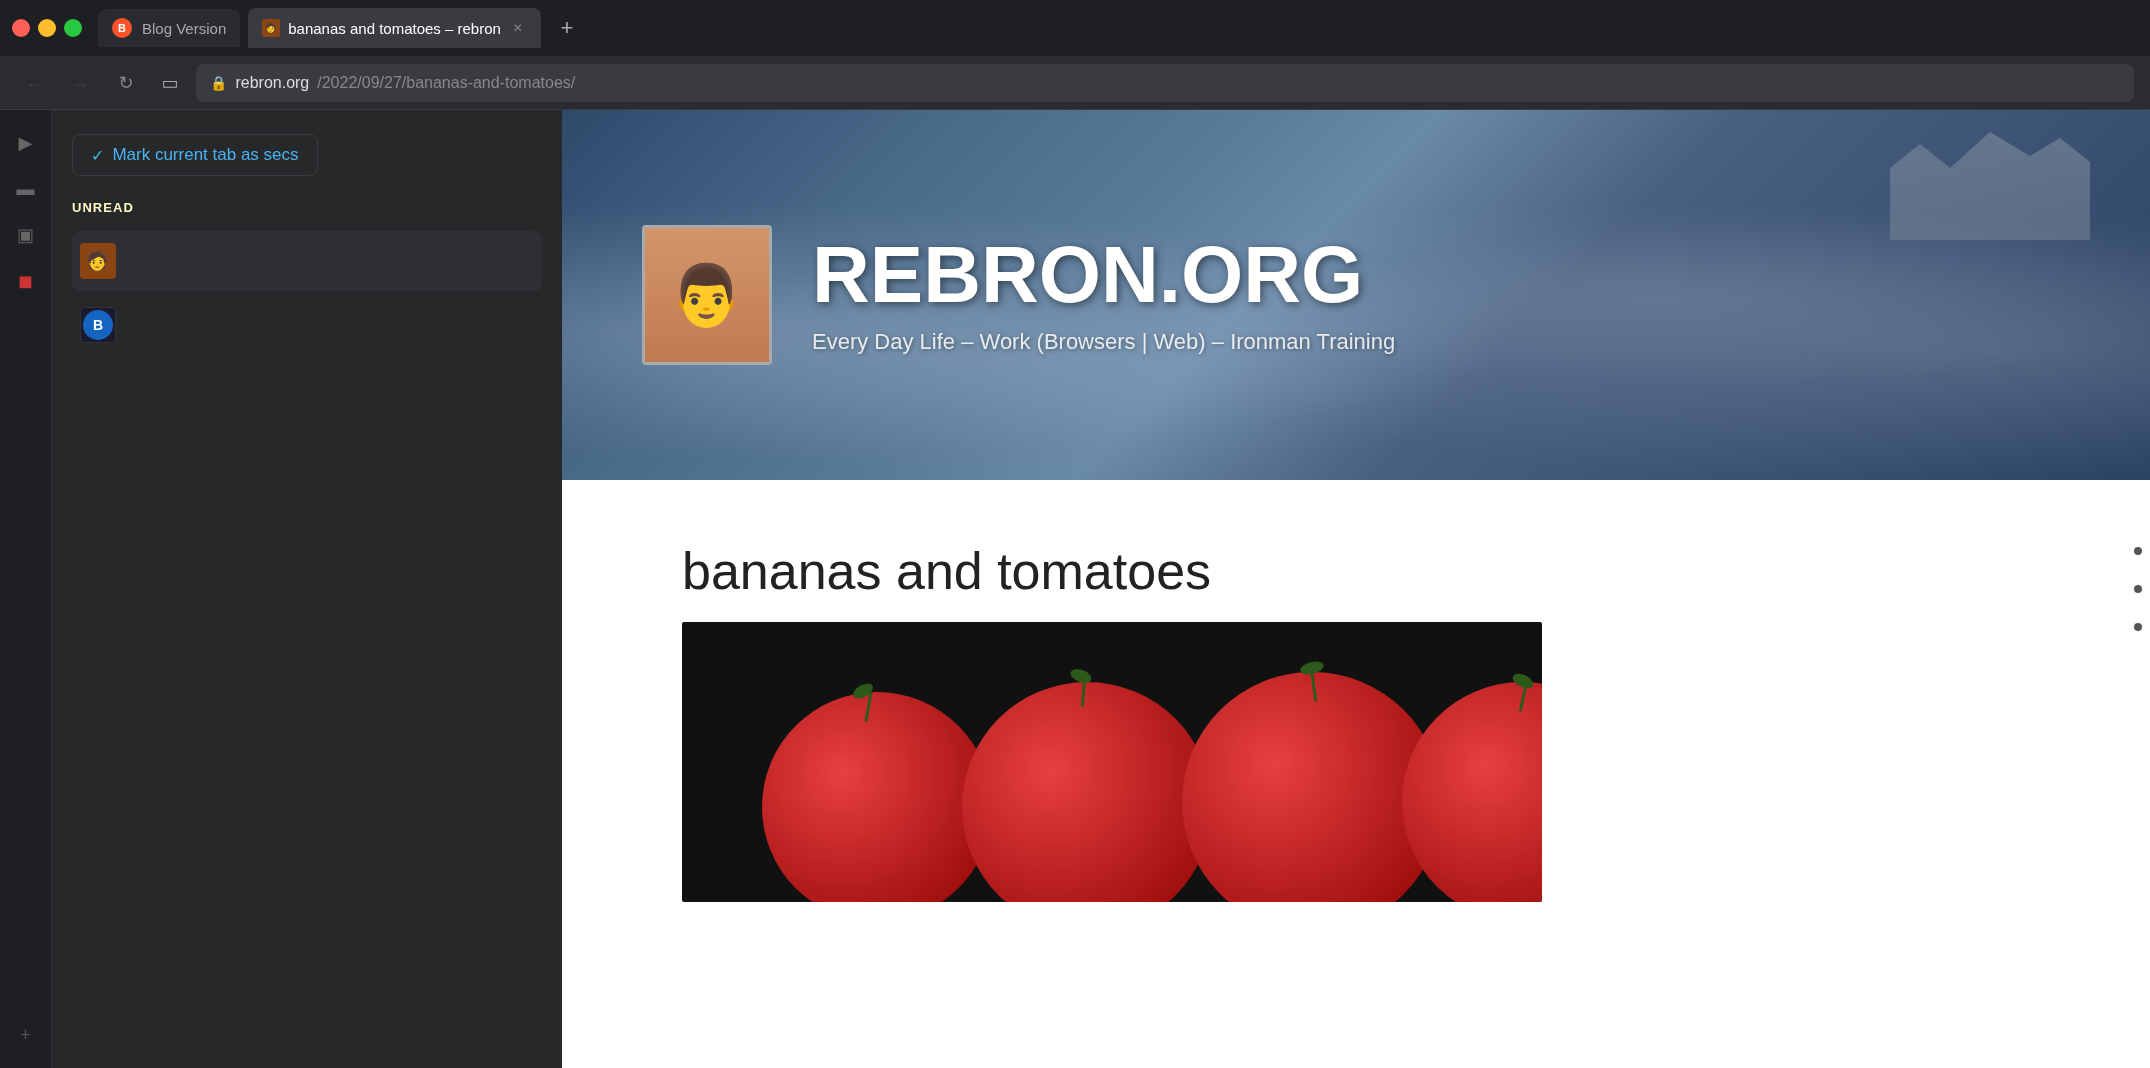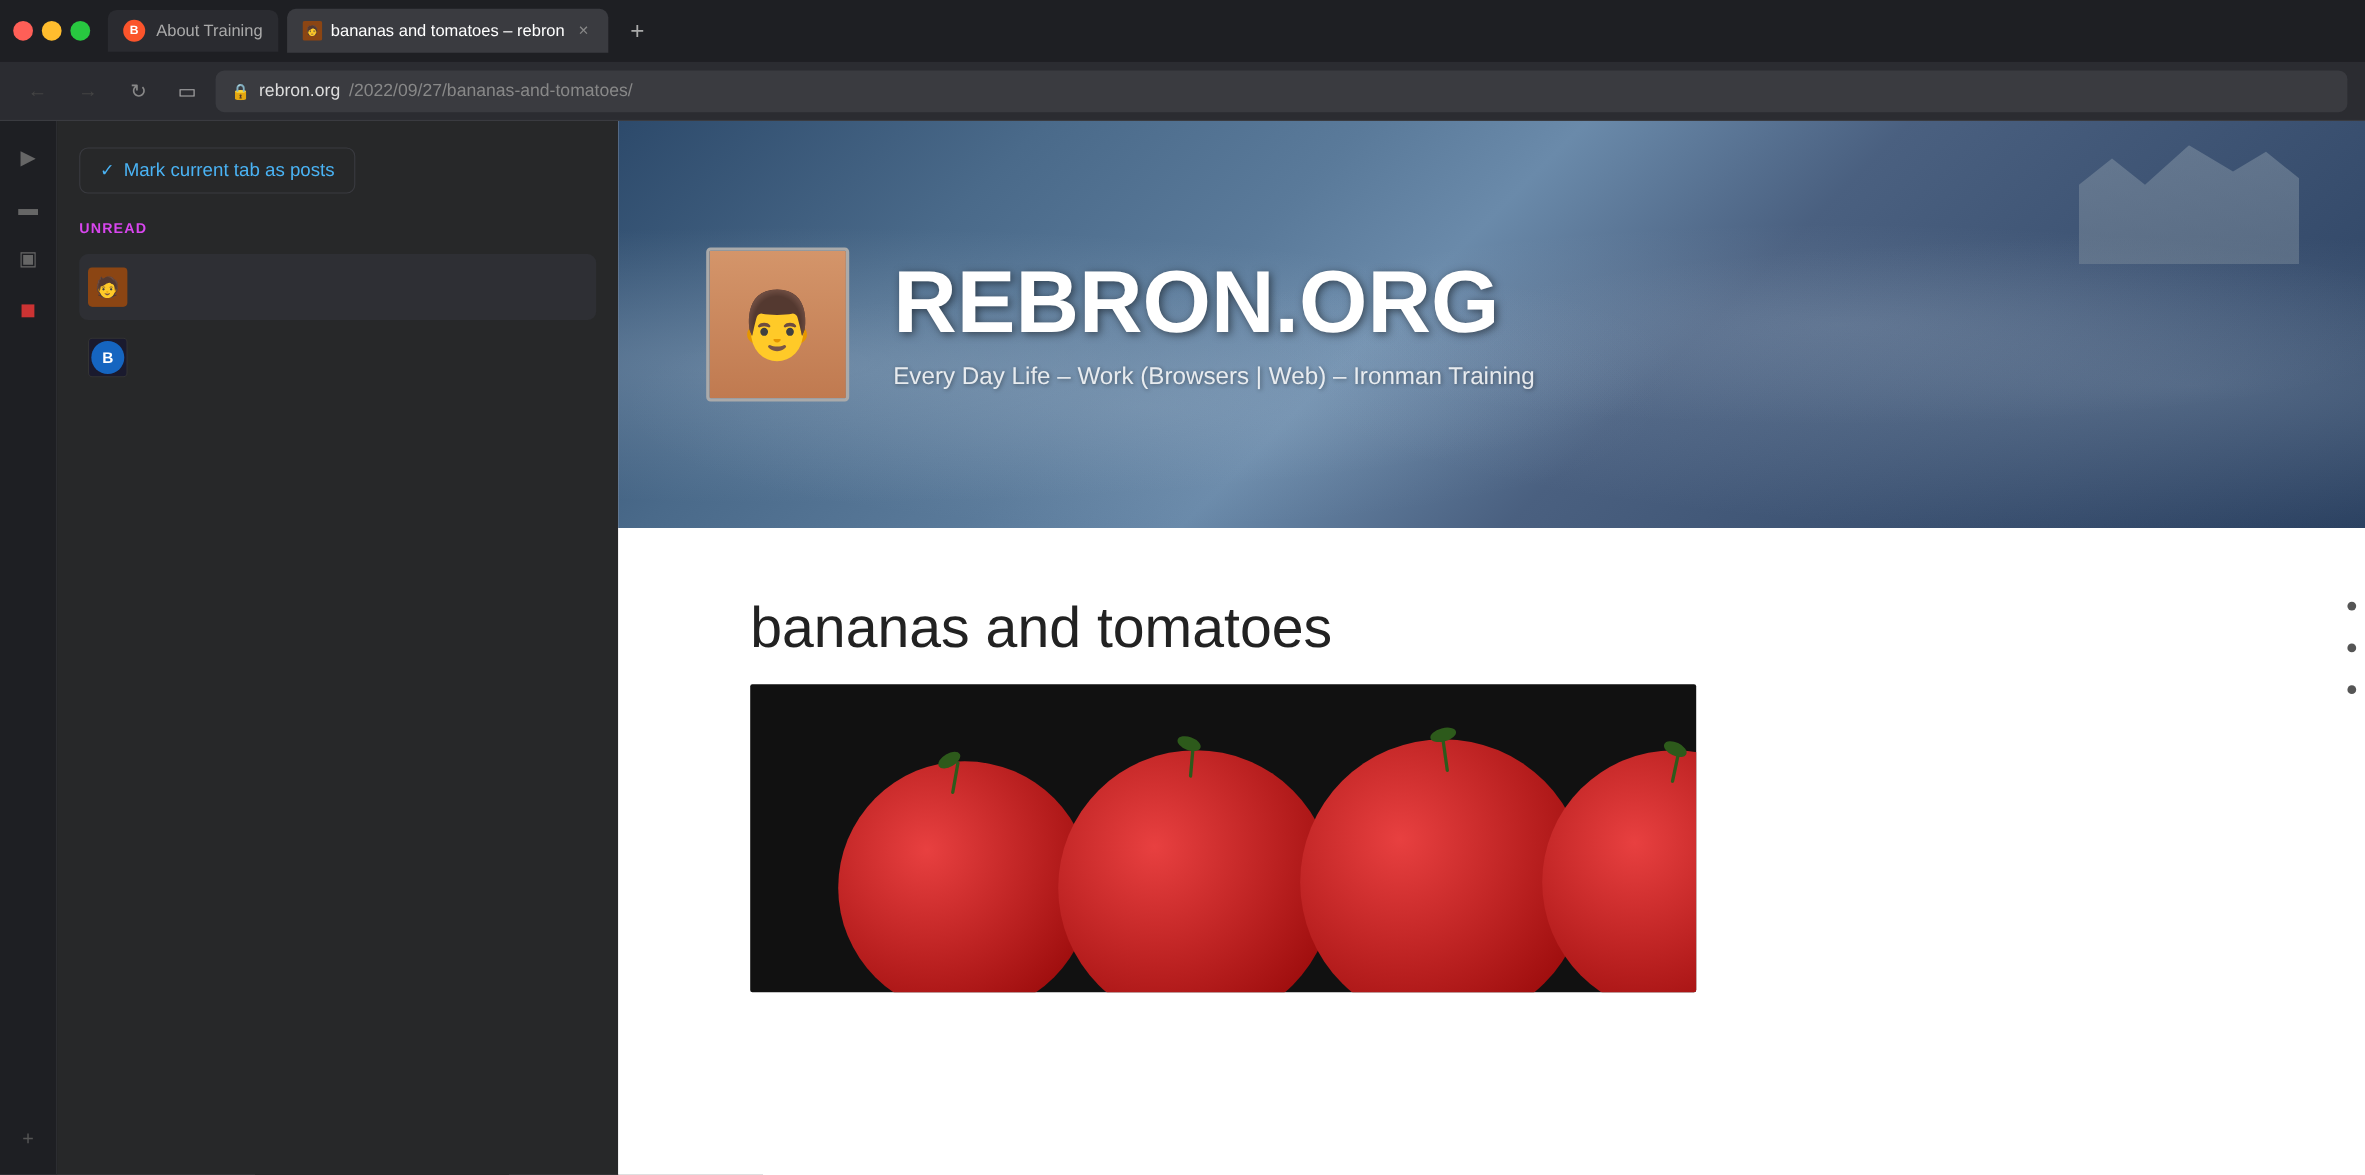--- a/index.html
+++ b/index.html
@@ -182,21 +182,21 @@
       font-size: 17px;
       cursor: pointer;
       width: fit-content;
       margin-bottom: 24px;
     }
     .check-icon { color: #4ab3f4; font-size: 16px; }
 
     .section-label {
       font-size: 13px;
       font-weight: 600;
-      color: #d946ef;
+      color: #fef9c3;
       letter-spacing: 0.08em;
       margin-bottom: 16px;
     }
 
     .feed-item {
       display: flex;
       align-items: flex-start;
       gap: 14px;
       padding: 12px 8px;
       border-radius: 8px;
@@ -384,21 +384,21 @@
 
 <div class="titlebar">
   <div class="traffic-lights">
     <div class="traffic-light tl-red"></div>
     <div class="traffic-light tl-yellow"></div>
     <div class="traffic-light tl-green"></div>
   </div>
 
   <div class="about-tab">
     <div class="brave-icon">B</div>
-    <span>About Training</span>
+    <span>Blog Version</span>
   </div>
 
   <div class="tab active">
     <div class="tab-favicon">
       <div style="width:100%;height:100%;background:#8B4513;display:flex;align-items:center;justify-content:center;color:#dbb;font-size:9px;">🧑</div>
     </div>
     <span>bananas and tomatoes – rebron</span>
     <div class="tab-close">✕</div>
   </div>
 
@@ -426,21 +426,21 @@
     <div class="si-icon">▶</div>
     <div class="si-icon">▬</div>
     <div class="si-icon">▣</div>
     <div class="si-icon active">◼</div>
     <div class="si-icon add">+</div>
   </div>
 
   <div class="reader-panel">
     <button class="mark-read-btn">
       <span class="check-icon">✓</span>
-      <span>Mark current tab as posts</span>
+      <span>Mark current tab as secs</span>
     </button>
 
     <div class="section-label">UNREAD</div>
 
     <div class="feed-item active">
       <div class="feed-favicon rebron">
         <div style="width:100%;height:100%;background:#8B4513;display:flex;align-items:center;justify-content:center;font-size:18px;">🧑</div>
       </div>
     </div>
 

